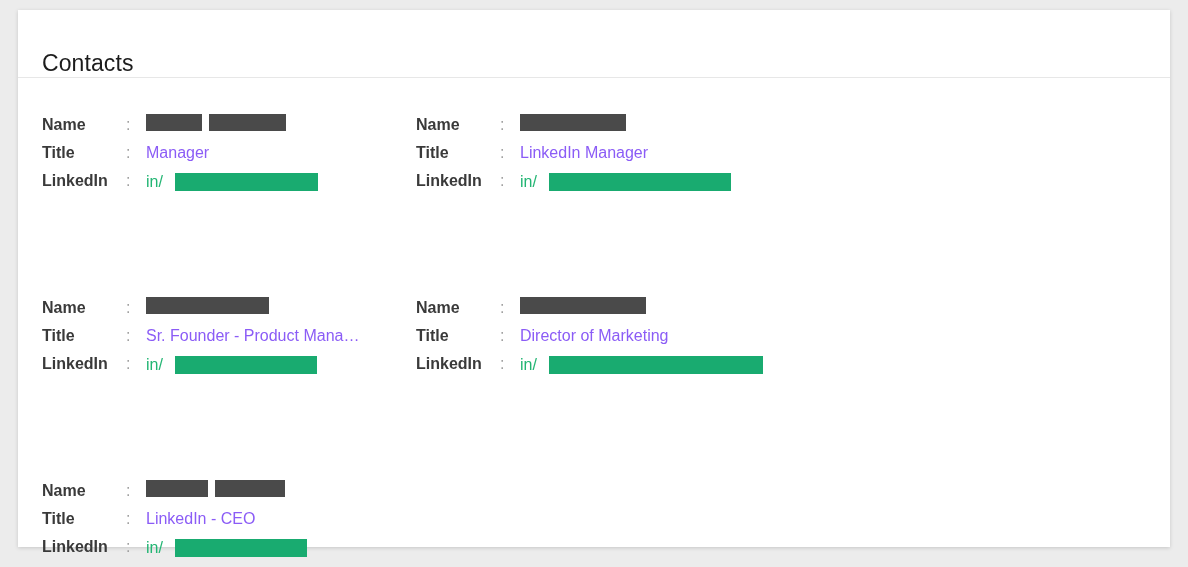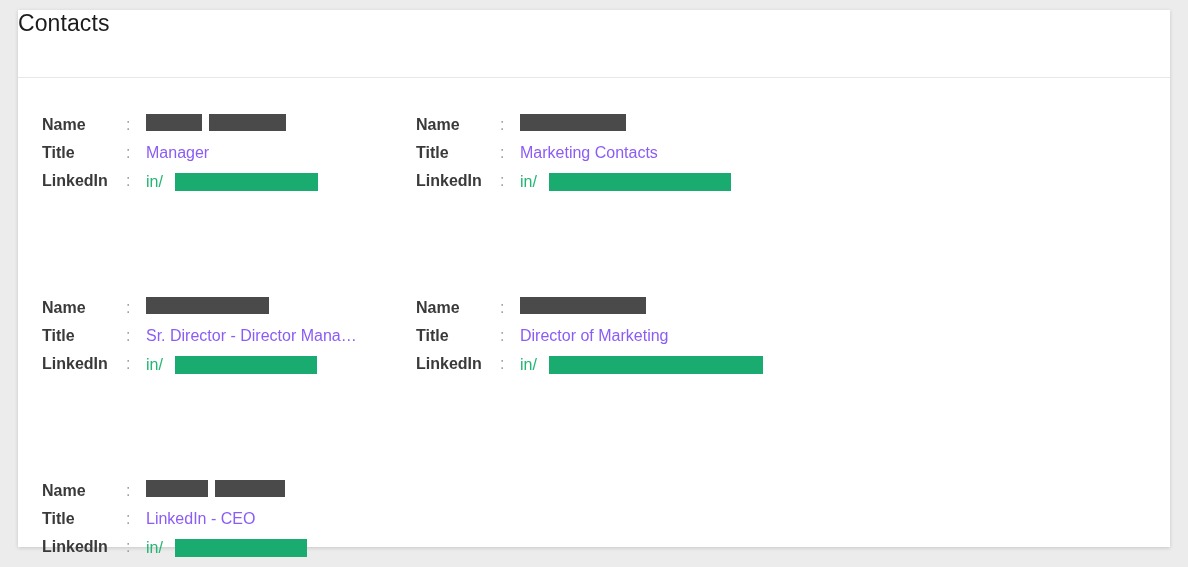--- a/index.html
+++ b/index.html
@@ -24,21 +24,22 @@
     background: #ffffff;
     box-shadow: 0 1px 4px rgba(0,0,0,0.16);
     box-sizing: border-box;
   }
 
   .card-header {
     height: 68px;
     border-bottom: 1px solid #e7e7e7;
     box-sizing: border-box;
     display: flex;
-    align-items: flex-start;
+    align-items: flex-end;
+    padding-left: 24px;
   }
 
   .card-title {
     font-size: 23px;
     color: #1c1c1c;
     font-weight: normal;
     letter-spacing: 0.1px;
   }
 
   .card-body {
@@ -163,21 +164,21 @@
           <div class="row">
             <span class="lbl">Name</span>
             <span class="colon">:</span>
             <span class="redact-wrap">
               <span class="redact" style="width:106px"></span>
             </span>
           </div>
           <div class="row">
             <span class="lbl">Title</span>
             <span class="colon">:</span>
-            <span class="val">Marketing Contacts</span>
+            <span class="val">LinkedIn Manager</span>
           </div>
           <div class="row">
             <span class="lbl">LinkedIn</span>
             <span class="colon">:</span>
             <span class="li-val">
               <span class="li-prefix">in/</span>
               <span class="li-bar" style="width:182px"></span>
             </span>
           </div>
         </div>
@@ -185,21 +186,21 @@
           <div class="row">
             <span class="lbl">Name</span>
             <span class="colon">:</span>
             <span class="redact-wrap">
               <span class="redact" style="width:123px"></span>
             </span>
           </div>
           <div class="row">
             <span class="lbl">Title</span>
             <span class="colon">:</span>
-            <span class="val">Sr. Director - Director Mana…</span>
+            <span class="val">Sr. Founder - Product Mana…</span>
           </div>
           <div class="row">
             <span class="lbl">LinkedIn</span>
             <span class="colon">:</span>
             <span class="li-val">
               <span class="li-prefix">in/</span>
               <span class="li-bar" style="width:142px"></span>
             </span>
           </div>
         </div>

